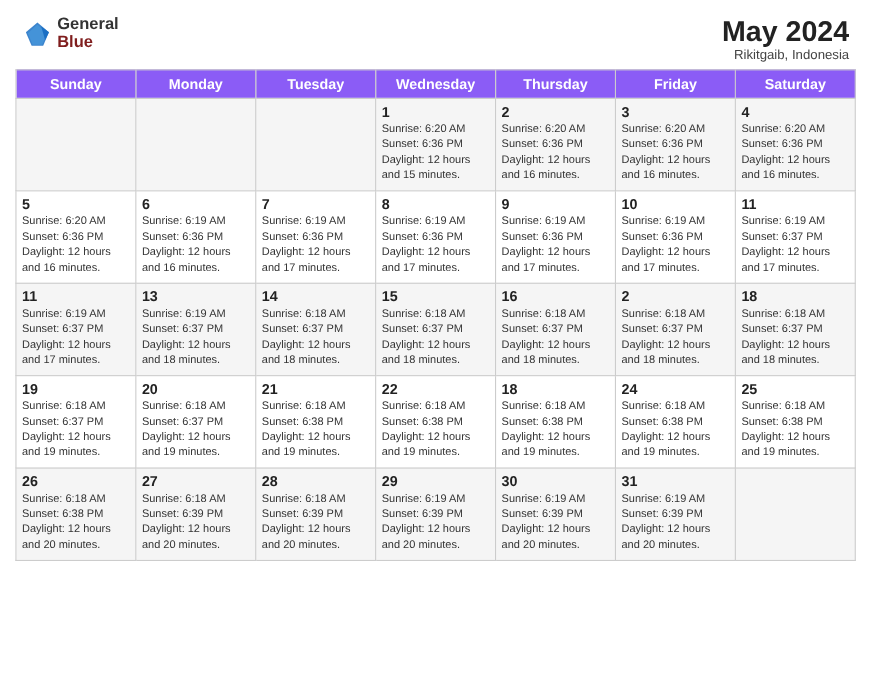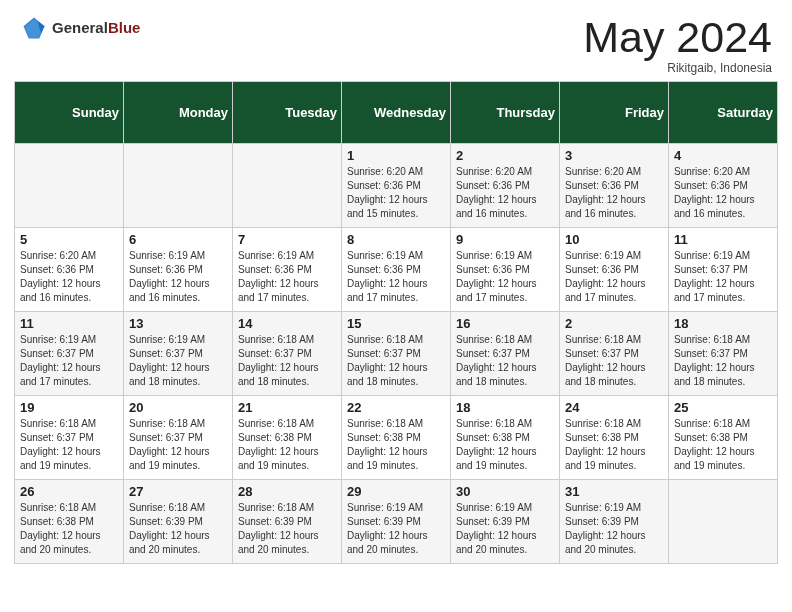--- a/index.html
+++ b/index.html
@@ -23,63 +23,63 @@
       align-items: flex-start;
       padding: 14px 20px 6px 20px;
     }
     .logo {
       display: flex;
       align-items: center;
       gap: 4px;
     }
     .logo-text {
       display: flex;
-      flex-direction: row;
+      flex-direction: column;
       line-height: 1.1;
     }
     .logo-general {
       font-size: 15px;
       font-weight: bold;
       color: #333;
     }
     .logo-blue {
       font-size: 15px;
       font-weight: bold;
       color: #7f1d1d;
     }
     .logo-icon {
       width: 28px;
       height: 28px;
     }
     .title-block {
       text-align: right;
     }
     .title-month {
-      font-size: 43px;
-      font-weight: normal;
+      font-size: 26px;
+      font-weight: bold;
       color: #222;
       line-height: 1.1;
     }
     .title-location {
       font-size: 12px;
       color: #444;
     }
     .calendar {
       margin: 0 14px 10px 14px;
       border-collapse: collapse;
       width: calc(792px - 28px);
       table-layout: fixed;
     }
     .calendar thead tr th {
-      background: #14532d;
+      background: #8b5cf6;
       color: #fff;
       font-size: 13px;
       font-weight: bold;
-      padding: 23px 4px;
-      text-align: right;
+      padding: 5px 4px;
+      text-align: center;
       border: 1px solid #ccc;
     }
     .calendar tbody tr td {
       vertical-align: top;
       border: 1px solid #ccc;
       padding: 4px 5px;
       min-height: 80px;
       height: 84px;
       background: #fff;
       font-size: 10.5px;

